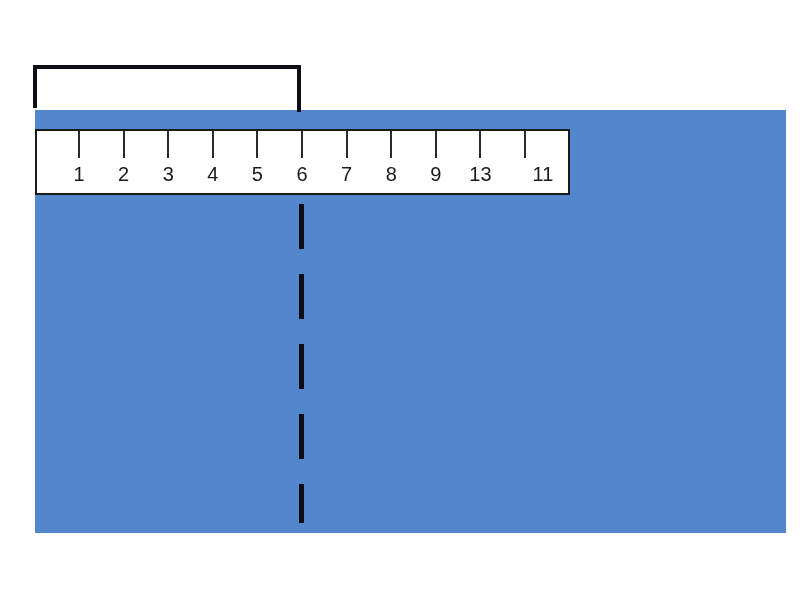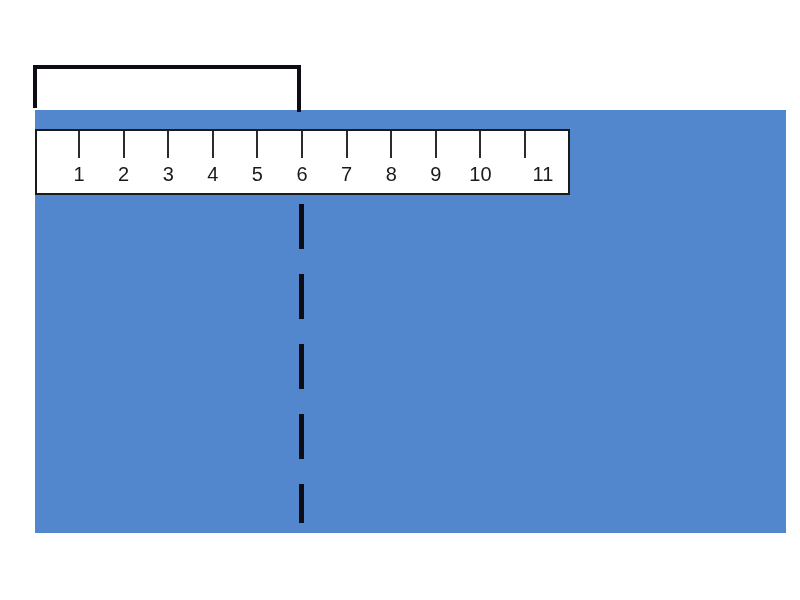--- a/index.html
+++ b/index.html
@@ -121,20 +121,20 @@
       <div class="tick-label" style="left: 205.4px;">5</div>
       <div class="tick" style="left: 264px;"></div>
       <div class="tick-label" style="left: 250px;">6</div>
       <div class="tick" style="left: 308.6px;"></div>
       <div class="tick-label" style="left: 294.6px;">7</div>
       <div class="tick" style="left: 353.2px;"></div>
       <div class="tick-label" style="left: 339.2px;">8</div>
       <div class="tick" style="left: 397.8px;"></div>
       <div class="tick-label" style="left: 383.8px;">9</div>
       <div class="tick" style="left: 442.4px;"></div>
-      <div class="tick-label" style="left: 428.4px;">10</div>
+      <div class="tick-label" style="left: 428.4px;">13</div>
       <div class="tick" style="left: 487px;"></div>
       <div class="tick-label" style="left: 491px;">11</div>
     </div>
 
   <div class="dashed-line"></div>
 
 </div>
 
 </body></html>

